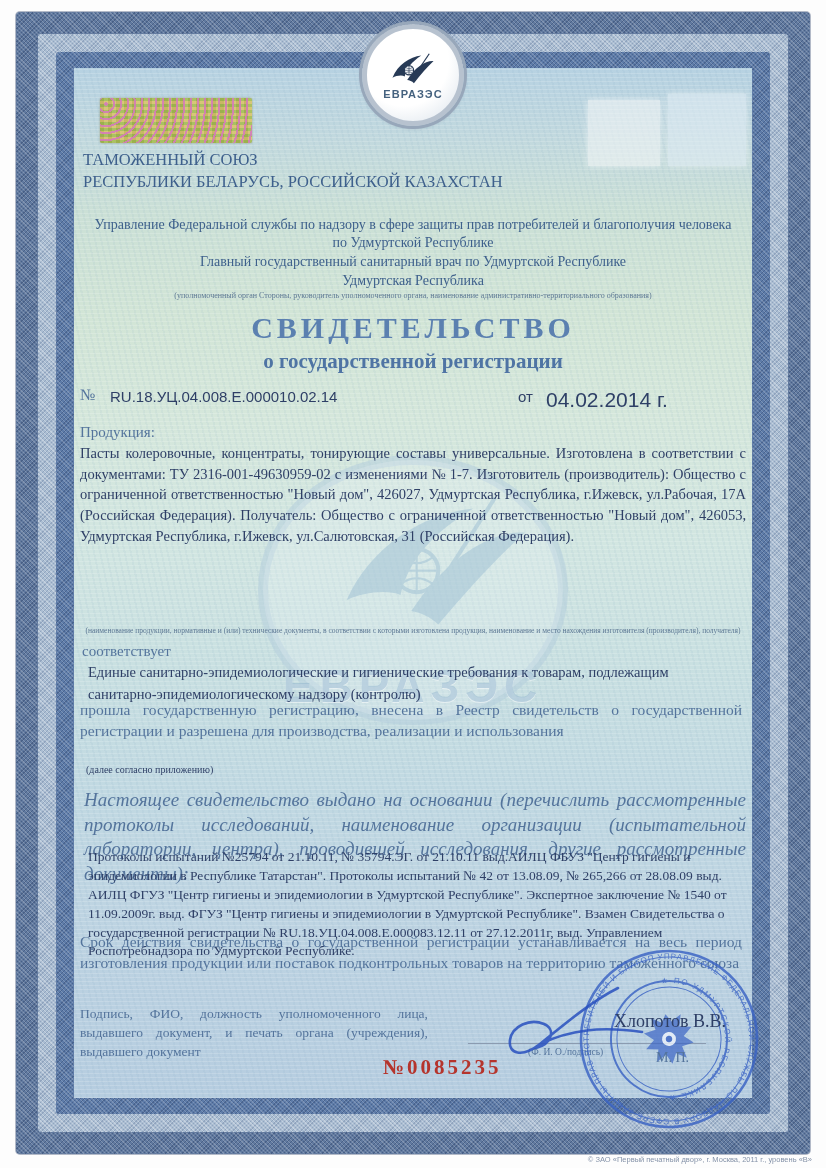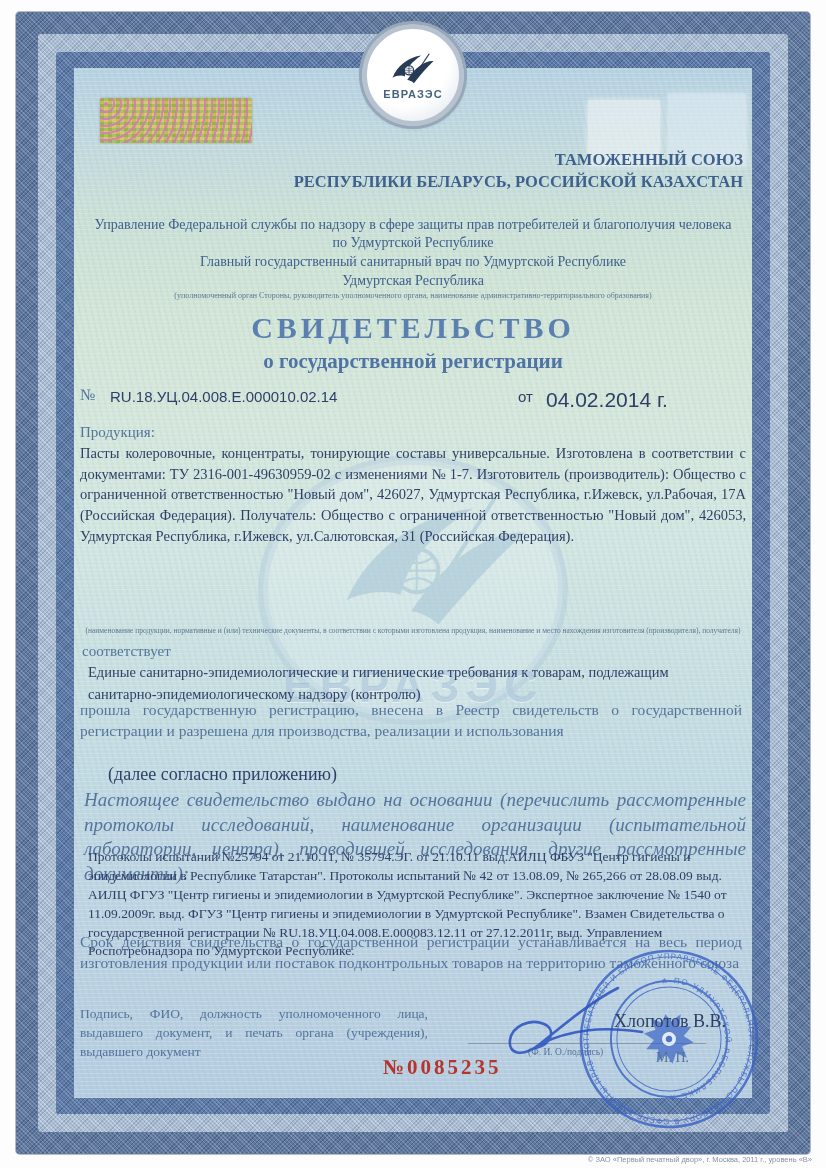--- a/index.html
+++ b/index.html
@@ -52,21 +52,21 @@
       repeating-linear-gradient(90deg, rgba(170,150,60,.5) 0 4px, rgba(235,220,150,.5) 4px 8px);
     box-shadow:0 0 2px rgba(100,90,30,.5);}
 
   
   .wm-rect1{position:absolute;left:588px;top:100px;width:72px;height:66px;
     background:rgba(245,248,248,.55);box-shadow:0 0 6px rgba(255,255,255,.6);}
   .wm-rect2{position:absolute;left:668px;top:94px;width:78px;height:72px;
     background:rgba(228,238,246,.55);box-shadow:0 0 6px rgba(255,255,255,.5);}
 
   
-  .hdr-bold{font-weight:bold;color:#3e608c;font-size:16.5px;line-height:1.32;text-align:right;}
+  .hdr-bold{font-weight:normal;color:#3e608c;font-size:16.5px;line-height:1.32;text-align:left;}
   .hdr-reg{color:#3e608c;font-size:14px;line-height:1.4;text-align:center;}
   .tiny{color:#5d7894;font-size:8px;text-align:center;}
   .title-main{font-weight:bold;color:#5b80b0;font-size:30px;letter-spacing:4px;text-align:center;}
   .title-sub{color:#4f74a4;font-size:21px;text-align:center;font-weight:bold;}
   .tpl{color:#54749c;}   
   .fill{color:#2e3f66;}  
   .just{text-align:justify;}
   .sans{font-family:"Liberation Sans","DejaVu Sans",sans-serif;}
   .serial{font-size:21px;color:#b5342c;letter-spacing:3px;font-weight:bold;}
 
@@ -140,21 +140,21 @@
   <div class="abs fill sans z1" style="left:546px;top:388px;font-size:21px;">04.02.2014 г.</div>
 
   <div class="abs tpl z1" style="left:80px;top:424px;font-size:15px;">Продукция:</div>
   <div class="abs fill just z1" style="left:80px;top:443px;width:666px;font-size:14.5px;line-height:1.43;">Пасты колеровочные, концентраты, тонирующие составы универсальные. Изготовлена в соответствии с документами: ТУ 2316-001-49630959-02 с изменениями № 1-7. Изготовитель (производитель): Общество с ограниченной ответственностью "Новый дом", 426027, Удмуртская Республика, г.Ижевск, ул.Рабочая, 17А (Российская Федерация).  Получатель: Общество с ограниченной ответственностью "Новый дом", 426053, Удмуртская Республика, г.Ижевск, ул.Салютовская, 31 (Российская Федерация).</div>
   <div class="abs tiny z1" style="left:62px;top:626px;width:702px;font-size:7.5px;">(наименование продукции, нормативные и (или) технические документы, в соответствии с которыми изготовлена продукция, наименование и место нахождения изготовителя (производителя), получателя)</div>
 
   <div class="abs tpl z1" style="left:82px;top:643px;font-size:15px;">соответствует</div>
   <div class="abs fill z1" style="left:88px;top:661px;width:648px;font-size:14.5px;line-height:1.55;">Единые санитарно-эпидемиологические и гигиенические требования к товарам, подлежащим санитарно-эпидемиологическому надзору (контролю)</div>
 
   <div class="abs tpl just z1" style="left:80px;top:700px;width:662px;font-size:15.5px;line-height:1.35;">прошла государственную регистрацию, внесена в Реестр свидетельств о государственной регистрации и разрешена для производства, реализации и использования</div>
-  <div class="abs fill z1" style="left:86px;top:764px;font-size:18px;margin-left:22px;">(далее согласно приложению)</div>
+  <div class="abs fill z1" style="left:86px;top:764px;font-size:10px;">(далее согласно приложению)</div>
 
   <div class="abs tpl just z1" style="left:84px;top:788px;width:662px;font-size:19px;line-height:1.3;font-style:italic;">Настоящее свидетельство выдано на основании (перечислить рассмотренные протоколы исследований, наименование организации (испытательной лаборатории, центра), проводившей исследования, другие рассмотренные документы):</div>
   <div class="abs fill z1" style="left:88px;top:848px;width:660px;font-size:13.5px;line-height:1.4;">Протоколы испытаний №25794 от 21.10.11, № 35794.ЭГ. от 21.10.11 выд.АИЛЦ ФБУЗ "Центр гигиены и эпидемиологии в Республике Татарстан". Протоколы испытаний № 42 от 13.08.09, № 265,266 от 28.08.09 выд. АИЛЦ ФГУЗ "Центр гигиены и эпидемиологии в Удмуртской Республике". Экспертное заключение № 1540 от 11.09.2009г. выд. ФГУЗ "Центр гигиены и эпидемиологии в Удмуртской Республике". Взамен Свидетельства о государственной регистрации № RU.18.УЦ.04.008.Е.000083.12.11 от 27.12.2011г, выд. Управлением Роспотребнадзора по Удмуртской Республике.</div>
 
   <div class="abs tpl just z1" style="left:80px;top:932px;width:662px;font-size:15.5px;line-height:1.35;">Срок действия свидетельства о государственной регистрации устанавливается на весь период изготовления продукции или поставок подконтрольных товаров на территорию таможенного союза</div>
 
   <div class="abs tpl just z1" style="left:80px;top:1005px;width:348px;font-size:13.5px;line-height:1.4;">Подпись, ФИО, должность уполномоченного лица, выдавшего документ, и печать органа (учреждения), выдавшего документ</div>
   <div class="sig-line z1"></div>
   <div class="abs tpl z1" style="left:528px;top:1047px;font-size:9.5px;">(Ф. И. О./подпись)</div>
   <div class="abs fill z1" style="left:614px;top:1011px;font-size:18px;z-index:4;text-align:center;">Хлопотов В.В.</div>

